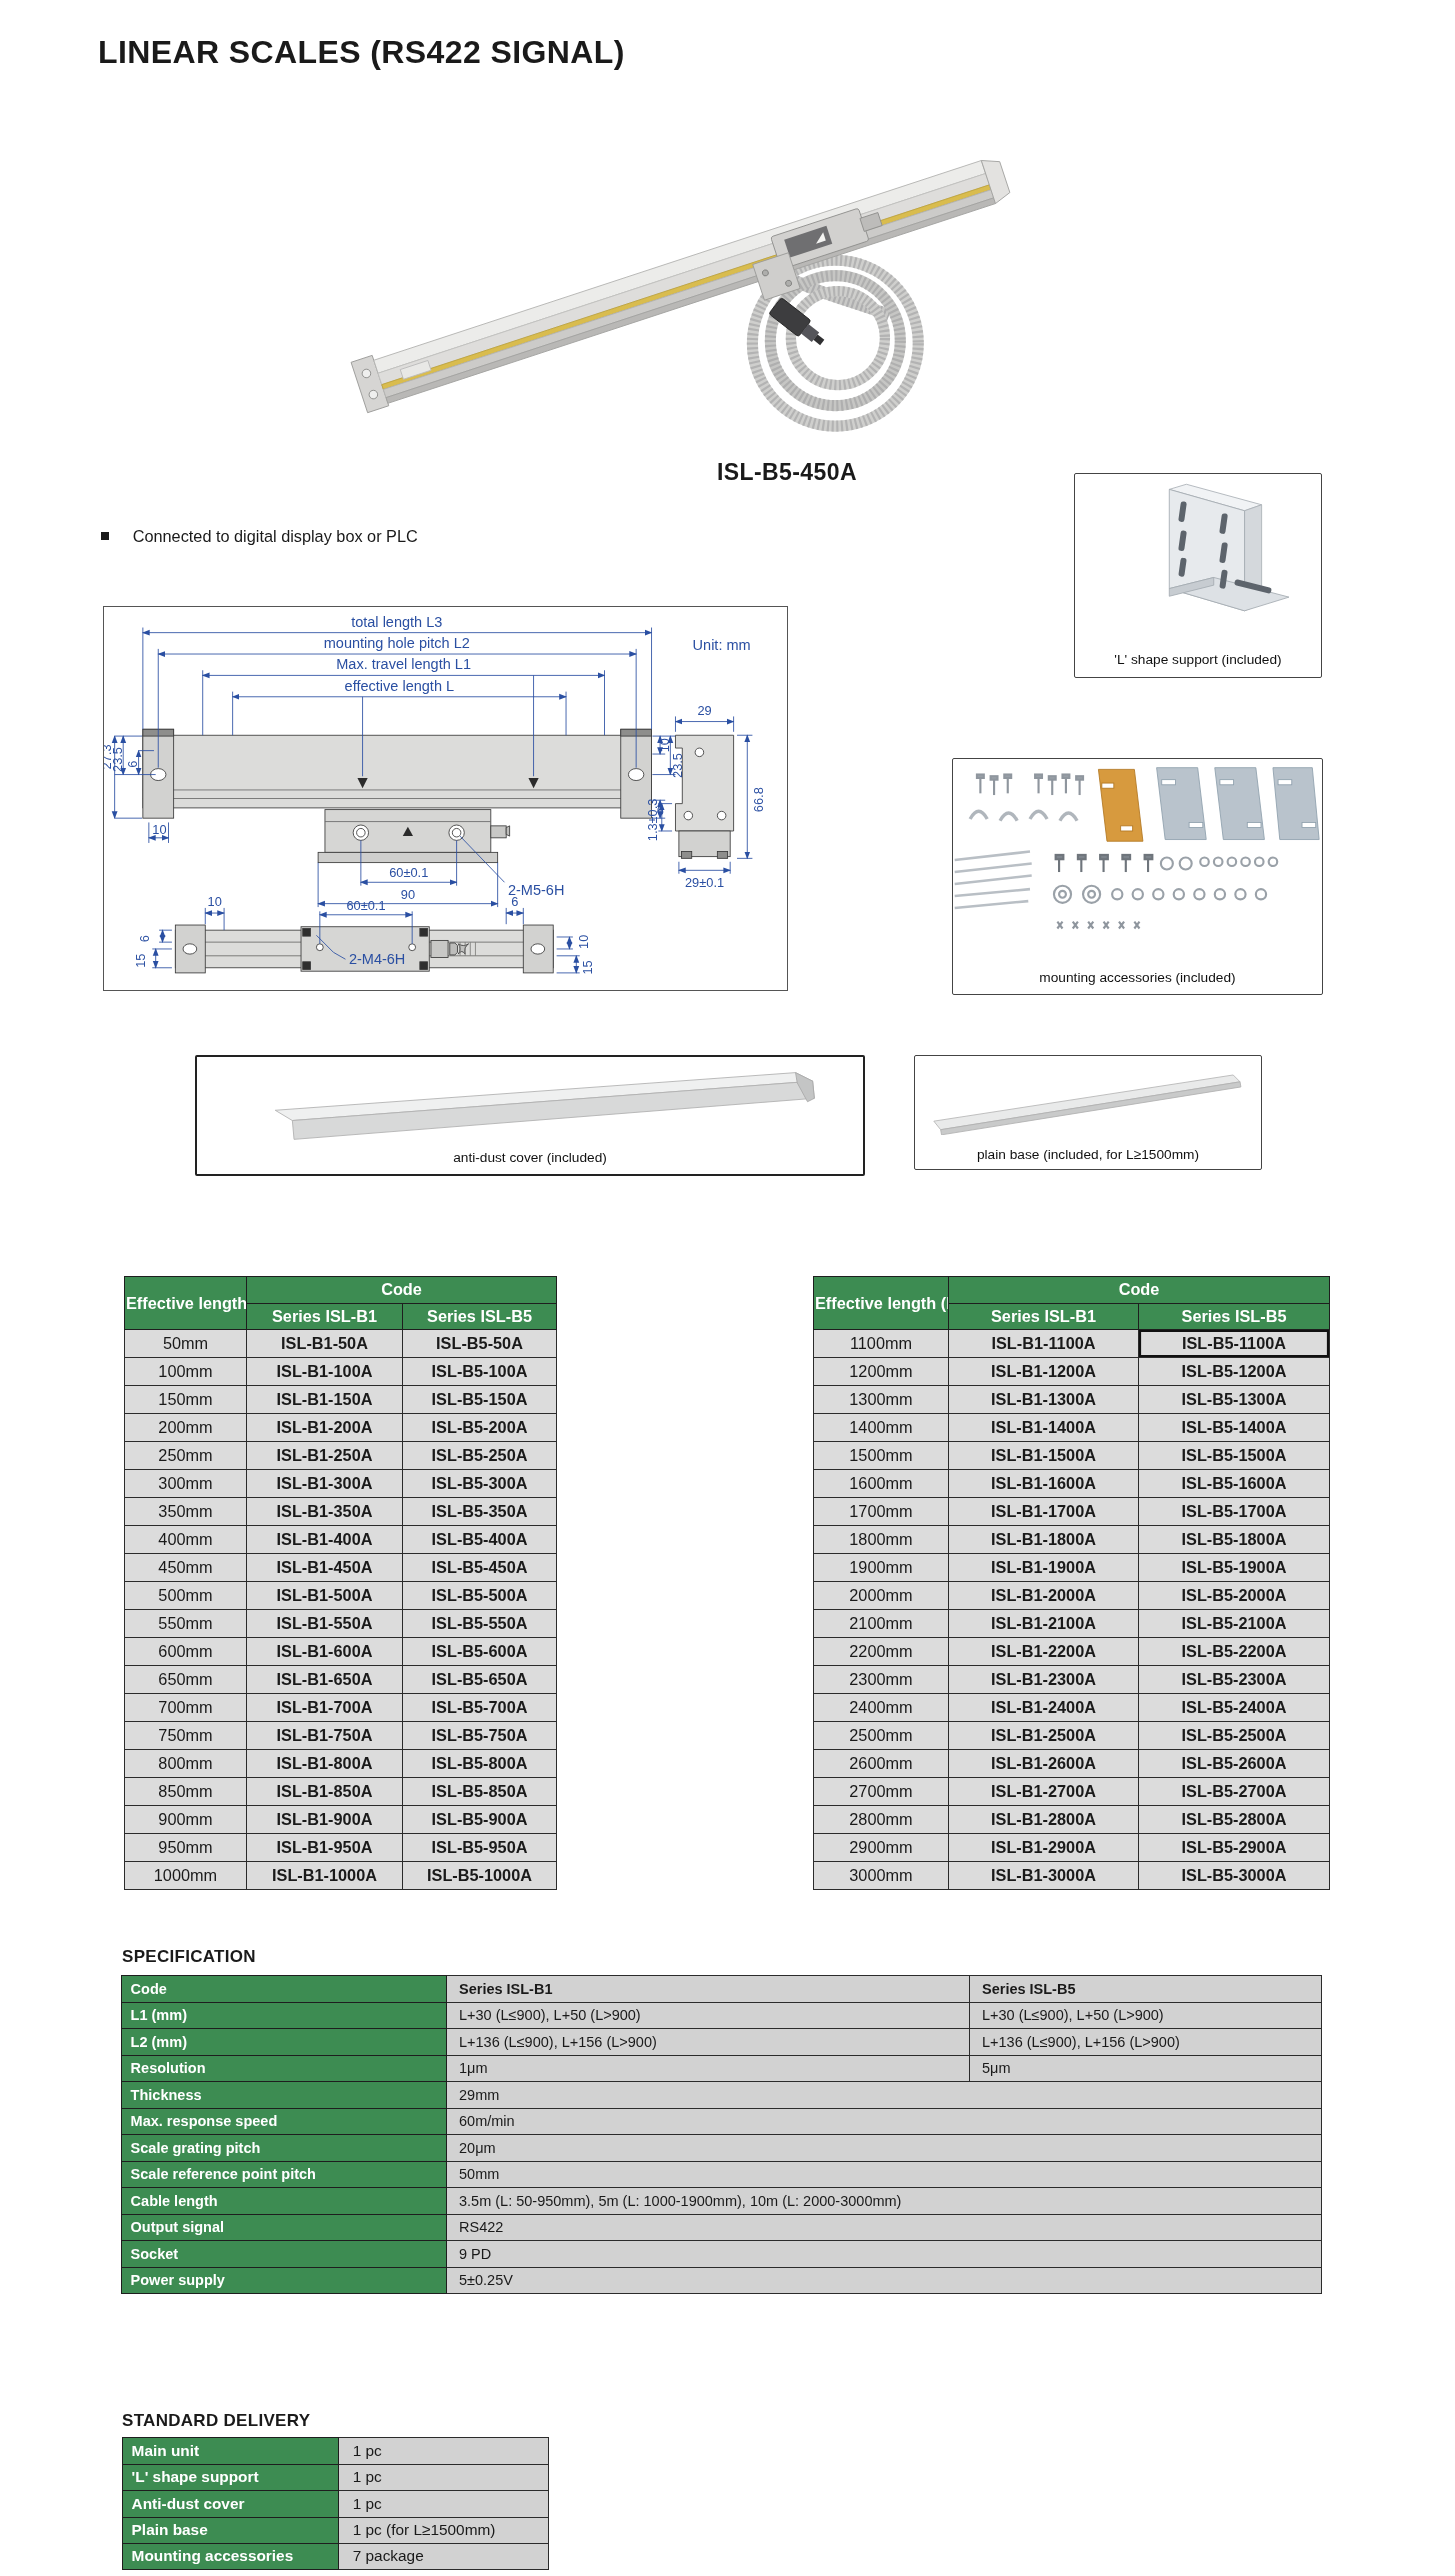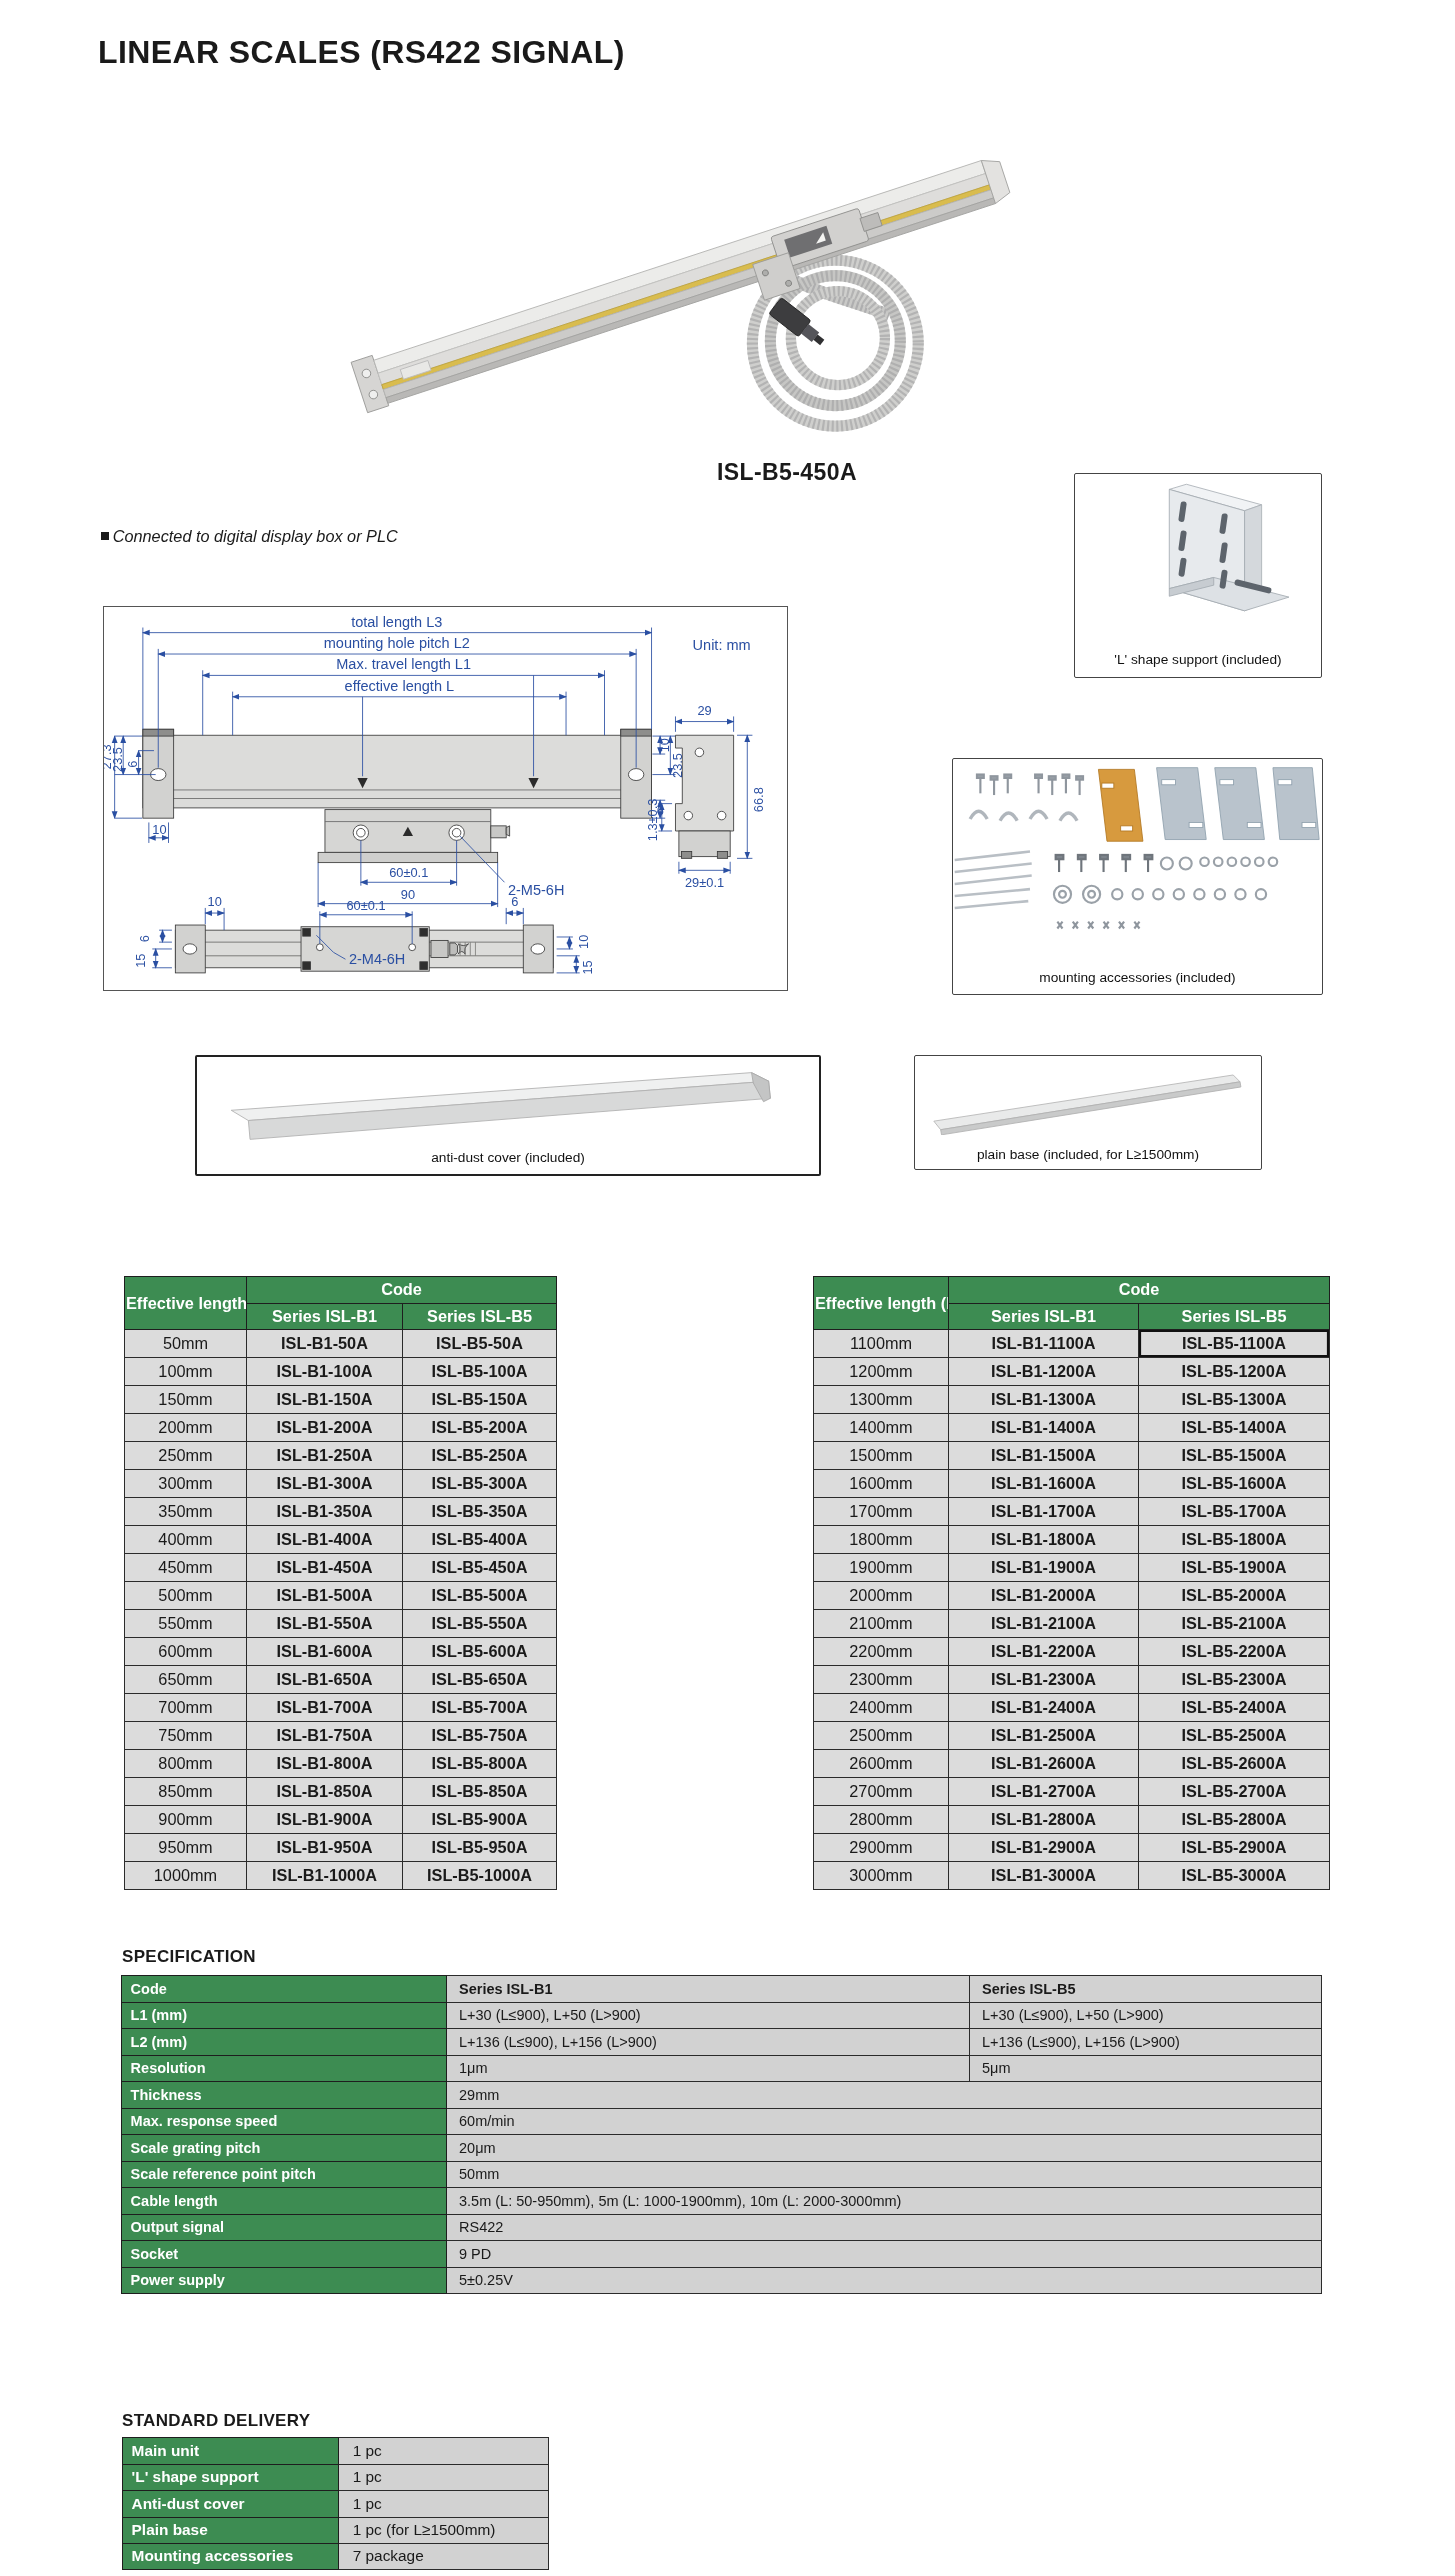--- a/index.html
+++ b/index.html
@@ -4,21 +4,21 @@
 <style>
   html,body{margin:0;padding:0;background:#f2f2f2;}
   .page{position:relative;width:1455px;height:2576px;background:#ffffff;overflow:hidden;
         font-family:"Liberation Sans","DejaVu Sans",sans-serif;color:#1a1a1a;}
   .abs{position:absolute;}
 
   
   .title{left:98px;top:34px;font-size:32px;font-weight:bold;letter-spacing:0.4px;}
 
   
-  .bullet-line{left:101px;top:527px;font-size:16.3px;display:flex;align-items:center;gap:4px;font-style:italic;}
+  .bullet-line{left:101px;top:527px;font-size:16.3px;display:flex;align-items:center;gap:24px;}
   .bullet-sq{width:7.7px;height:7.7px;background:#1a1a1a;display:inline-block;margin-top:-1.7px;}
 
   .product-label{left:342px;top:459px;width:890px;text-align:center;font-size:23px;font-weight:bold;letter-spacing:0.4px;}
 
   
   .figbox{border:0.9px solid #444;background:#fff;}
   .rounded{border-radius:2px;}
   .thick{border-width:2.6px;border-color:#222;}
   .box-caption{position:absolute;left:0;right:0;text-align:center;font-size:13.7px;color:#111;}
 
@@ -404,21 +404,21 @@
           <path d="M140,190 l6,8 m0,-8 l-6,8"></path>
           <path d="M158,190 l6,8 m0,-8 l-6,8"></path>
         <path d="M176,190 l6,8 m0,-8 l-6,8"></path>
           <path d="M194,190 l6,8 m0,-8 l-6,8"></path>
           <path d="M212,190 l6,8 m0,-8 l-6,8"></path>
       </g>
     </svg>
     <div class="box-caption" style="bottom:8.6px;">mounting accessories (included)</div>
   </div>
 
-  <div class="abs figbox rounded thick" style="left:195px;top:1055px;width:622px;height:117px;">
+  <div class="abs figbox rounded thick" style="left:195px;top:1055px;width:622px;height:117px;padding-left:44px;">
     <svg width="617" height="86" viewBox="0 0 721 100">
       <polygon points="40,62 648,18 668,28 60,74" fill="#eff0f0" stroke="#b0b0b0"></polygon>
       <polygon points="60,74 668,28 670,48 62,96" fill="#d8d9d9" stroke="#b0b0b0"></polygon>
       <polygon points="648,18 668,28 670,48 662,52 650,30" fill="#c4c5c5" stroke="#a8a8a8"></polygon>
     </svg>
     <div class="box-caption" style="bottom:8.6px;">anti-dust cover (included)</div>
   </div>
 
   <div class="abs figbox rounded" style="left:914px;top:1055px;width:346px;height:113px;">
     <svg width="343" height="79" viewBox="0 0 401 92">

